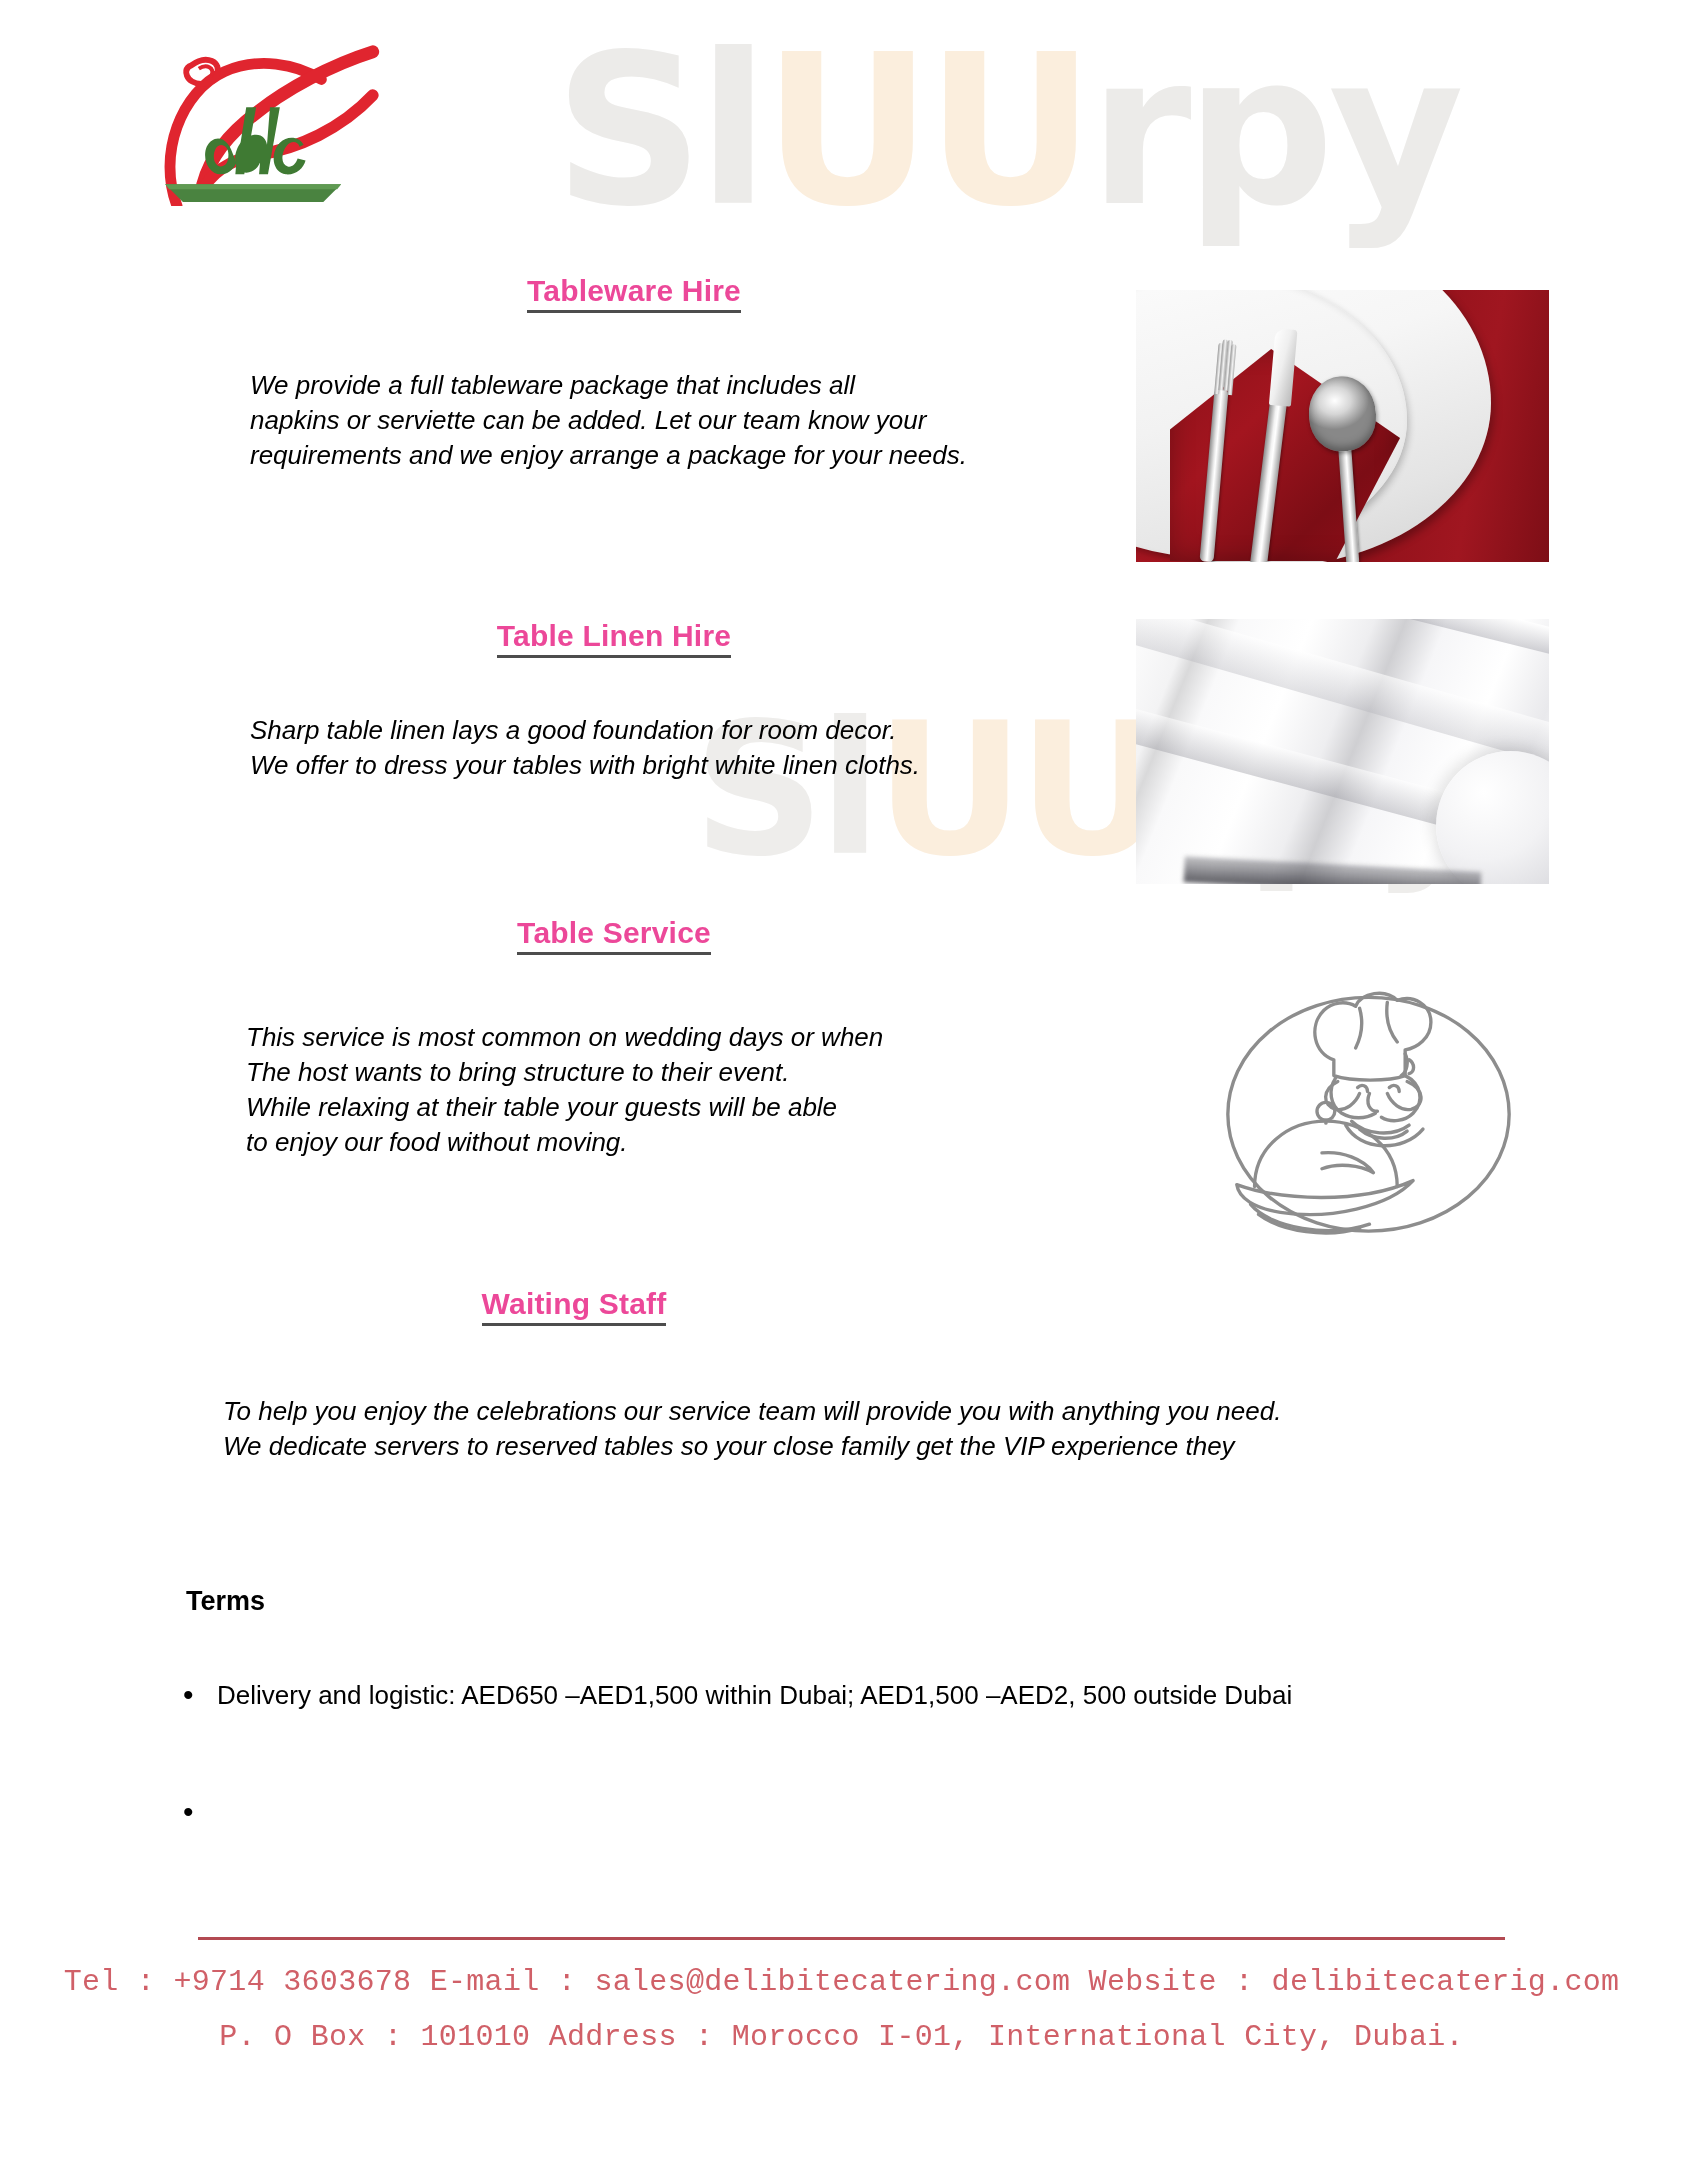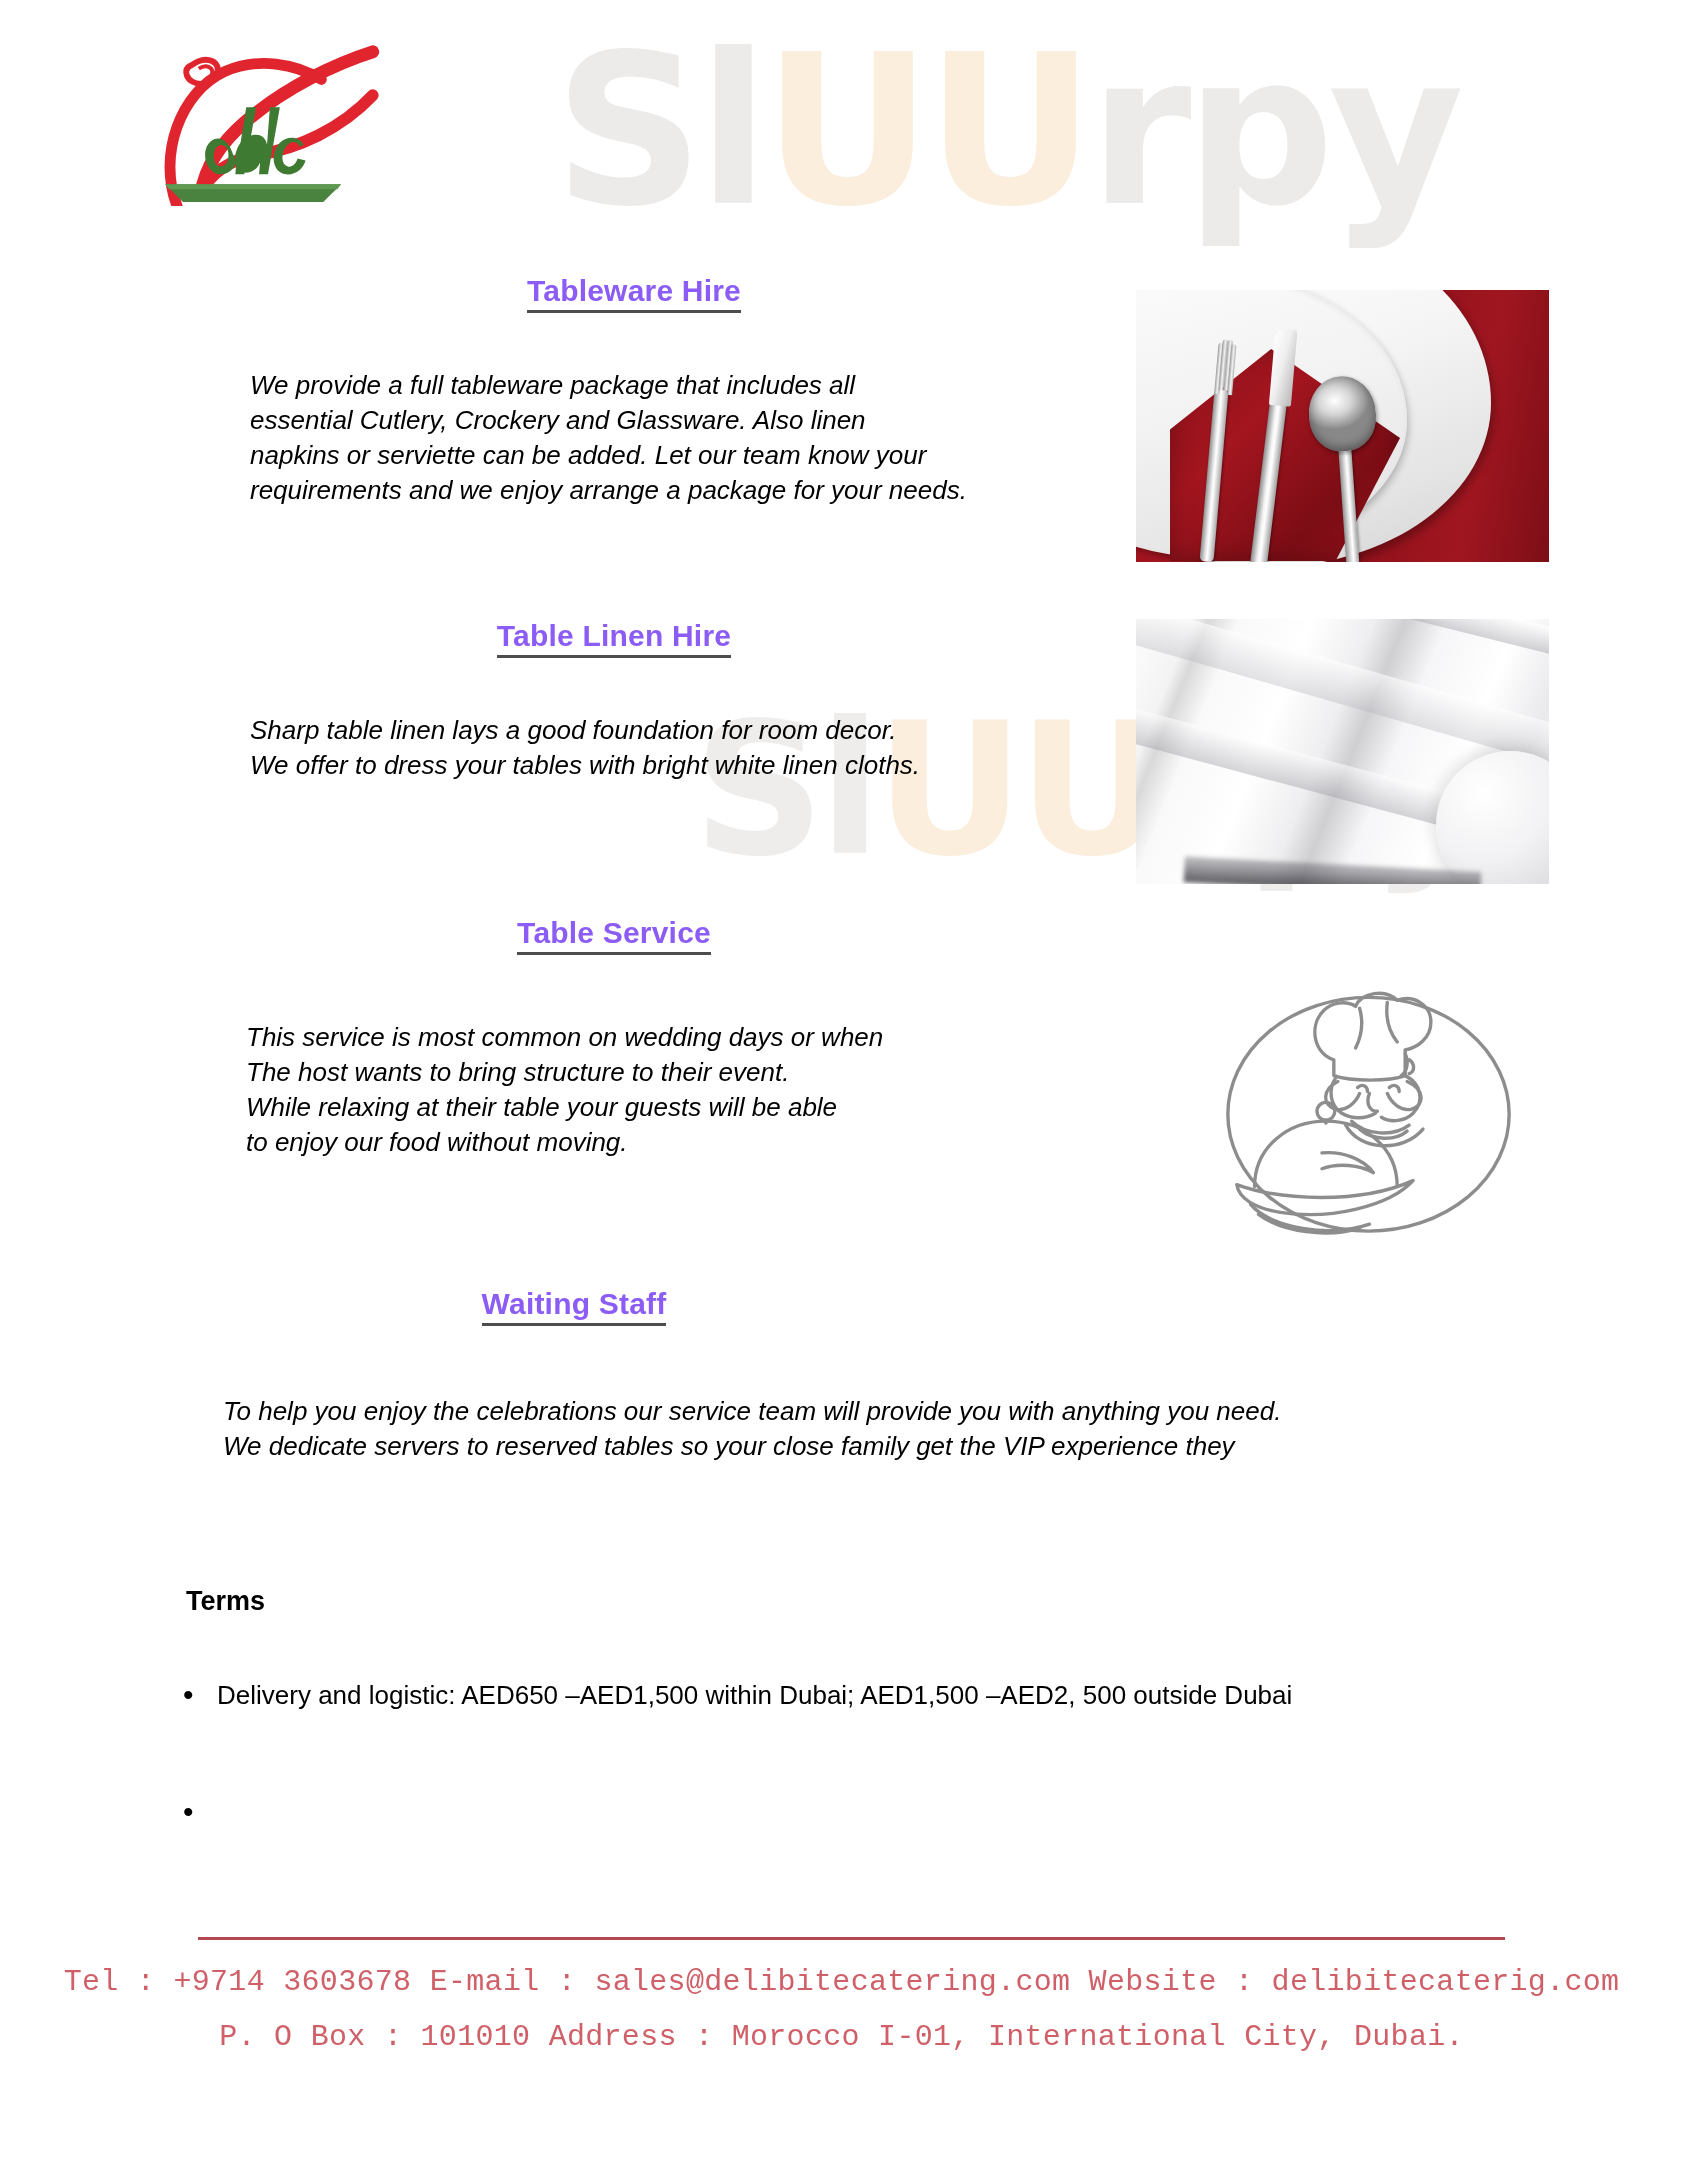--- a/index.html
+++ b/index.html
@@ -61,21 +61,21 @@
   }
   #logo svg { display: block; width: 100%; height: 100%; }
 
   
   #content { position: relative; z-index: 10; }
 
   .section-heading {
     position: absolute;
     font-size: 30px;
     font-weight: 700;
-    color: #8b5cf6;
+    color: #ec4899;
     text-align: center;
     letter-spacing: 0.2px;
   }
   .section-heading span.ul {
     border-bottom: 3px solid #4d4d4d;
     padding-bottom: 3px;
   }
 
   .body-text {
     position: absolute;
@@ -305,21 +305,20 @@
 </div>
 
 <div id="content">
 
   <div class="section-heading" style="left:436px; top:274px; width:396px;">
     <span class="ul">Tableware Hire</span>
   </div>
 
   <div class="body-text" style="left:250px; top:368px; width:861px;">
     <div>We provide a full tableware package that includes all</div>
-    <div>essential Cutlery, Crockery and Glassware. Also linen</div>
     <div>napkins or serviette can be added. Let our team know your</div>
     <div>requirements and we enjoy arrange a package for your needs.</div>
   </div>
 
   <div class="photo" id="photo-tableware">
     <div class="plate-outer"></div>
     <div class="plate-inner"></div>
     <div class="napkin"></div>
     <div class="fork">
       <div class="fork-tine" style="left:0px;"></div>

